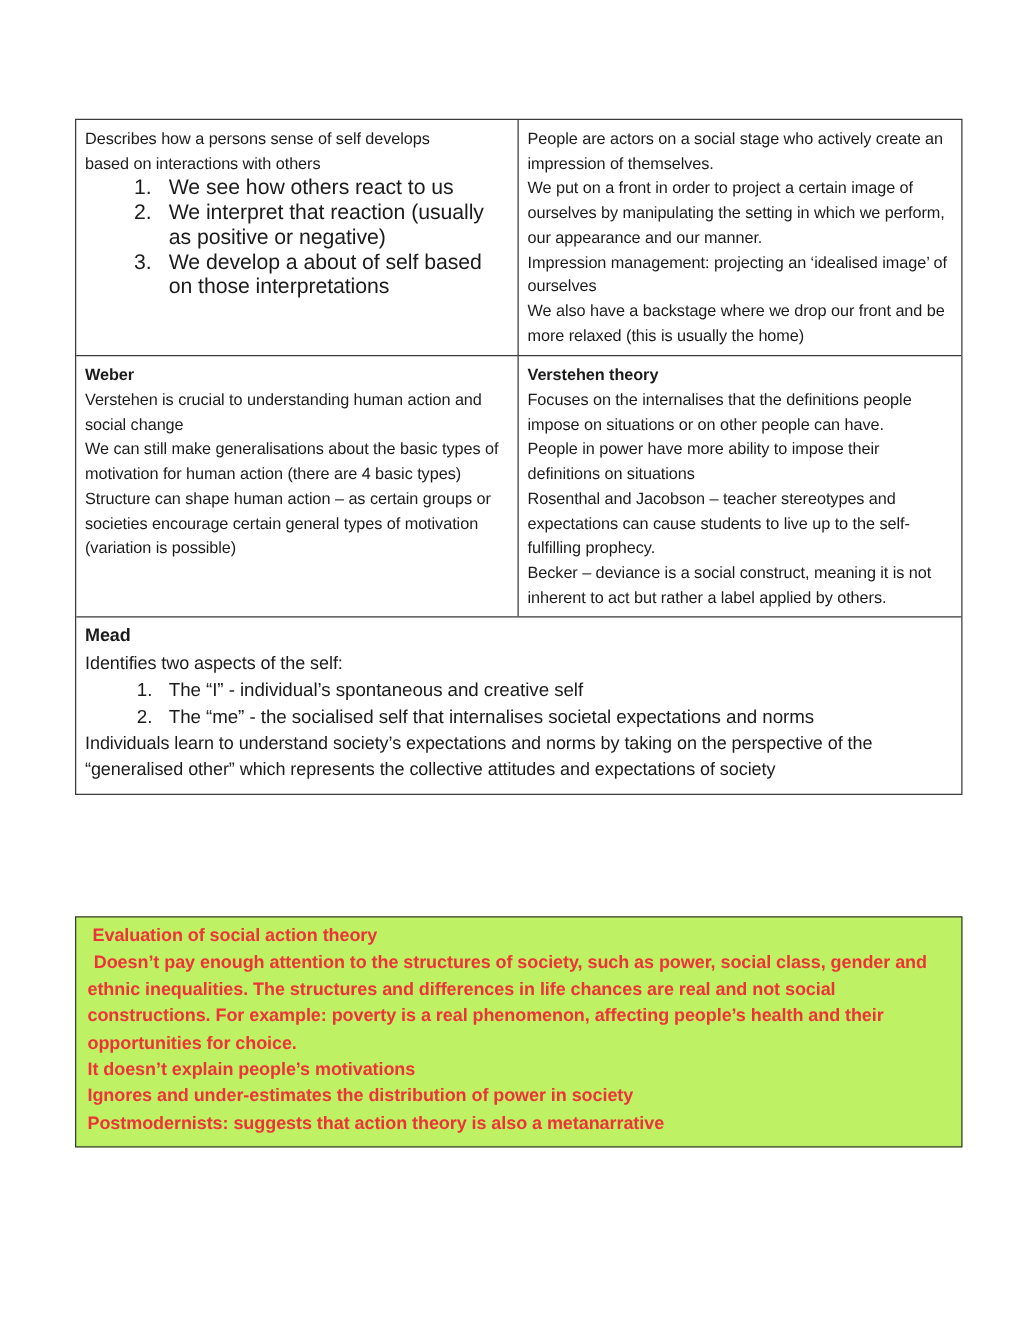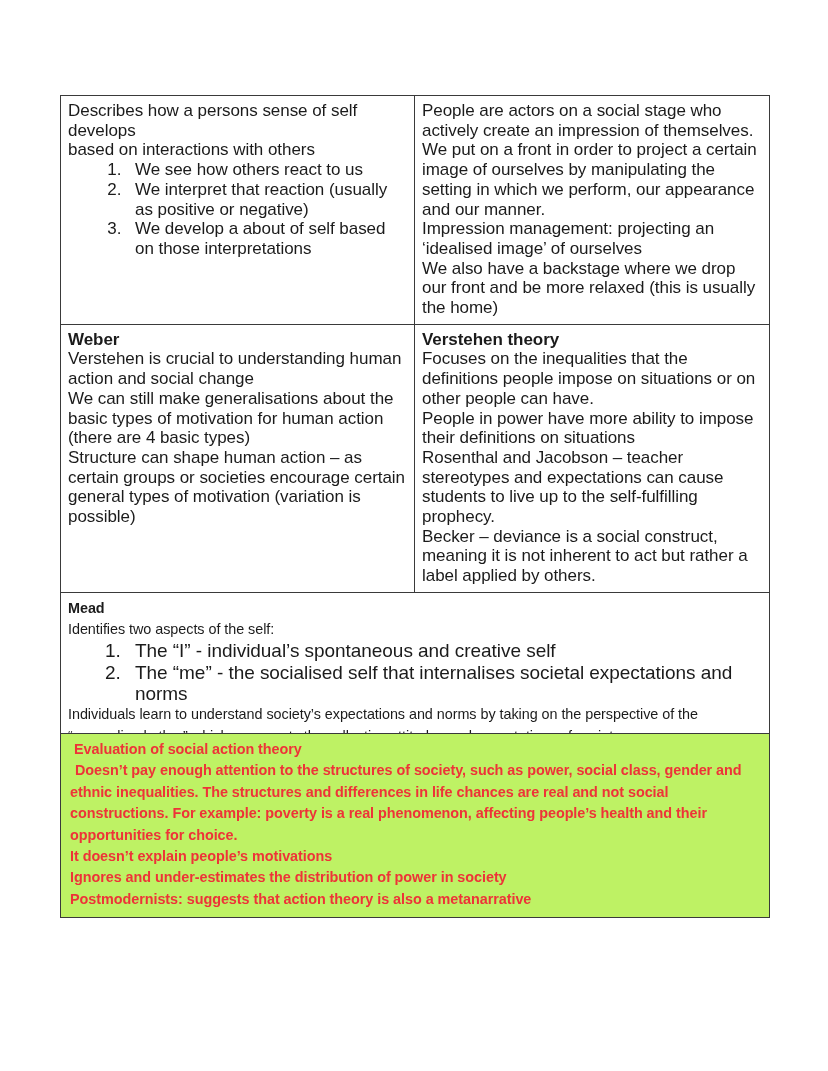--- a/index.html
+++ b/index.html
@@ -49,21 +49,21 @@
   .cell-right {
     width: 354px;
     flex: 1 1 auto;
   }
   .cell-full {
     width: 100%;
     padding: 5px 7px 8px 7px;
   }
 
   .line {
-    font-size: 17px;
+    font-size: 13px;
     line-height: 19.7px;
     color: #1b1b1b;
     letter-spacing: -0.05px;
     white-space: pre-wrap;
   }
   .line.bold {
     font-weight: bold;
   }
   .line.wide {
     font-size: 14.4px;
@@ -77,21 +77,21 @@
     list-style-type: decimal;
   }
   ol.numlist li {
     font-size: 17px;
     line-height: 19.7px;
     color: #1b1b1b;
     padding-left: 9px;
     letter-spacing: -0.05px;
   }
   ol.numlist.wide li {
-    font-size: 19px;
+    font-size: 15px;
     line-height: 21.3px;
   }
 
   
   .table-eval {
     position: absolute;
     left: 60px;
     top: 733px;
     width: 710px;
     border: 1.4px solid #3a3a3a;
@@ -142,21 +142,21 @@
 
     <div class="trow bordered-bottom">
       <div class="cell cell-left">
         <div class="line bold">Weber</div>
         <div class="line">Verstehen is crucial to understanding human action and social change</div>
         <div class="line">We can still make generalisations about the basic types of motivation for human action (there are 4 basic types)</div>
         <div class="line">Structure can shape human action – as certain groups or societies encourage certain general types of motivation (variation is possible)</div>
       </div>
       <div class="cell cell-right">
         <div class="line bold">Verstehen theory</div>
-        <div class="line">Focuses on the inequalities that the definitions people impose on situations or on other people can have.</div>
+        <div class="line">Focuses on the internalises that the definitions people impose on situations or on other people can have.</div>
         <div class="line">People in power have more ability to impose their definitions on situations</div>
         <div class="line">Rosenthal and Jacobson – teacher stereotypes and expectations can cause students to live up to the self-fulfilling prophecy.</div>
         <div class="line">Becker – deviance is a social construct, meaning it is not inherent to act but rather a label applied by others.</div>
       </div>
     </div>
 
     <div class="trow">
       <div class="cell cell-full">
         <div class="line bold wide">Mead</div>
         <div class="line wide">Identifies two aspects of the self:</div>

